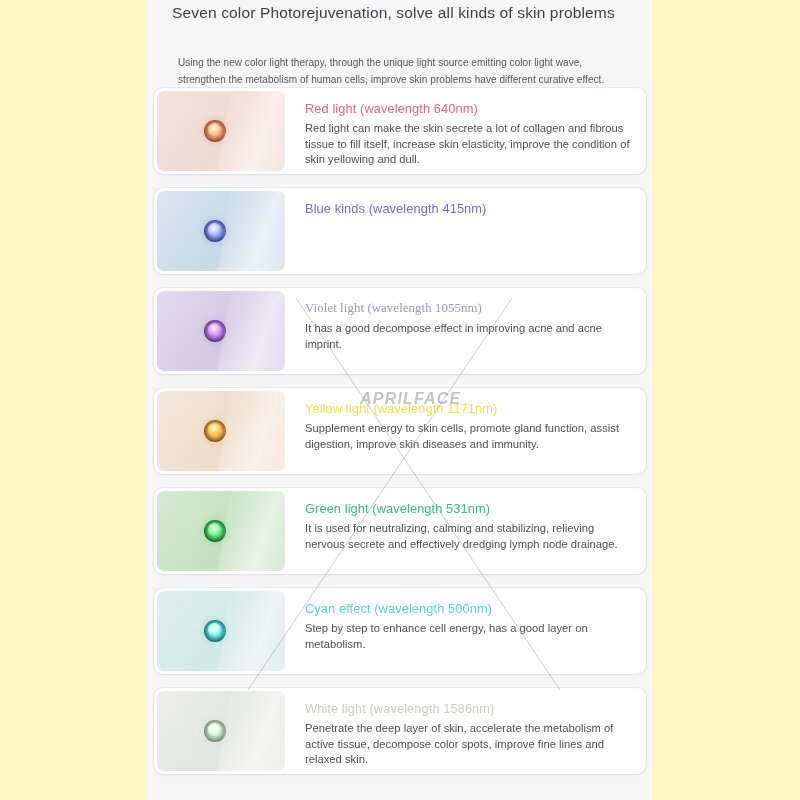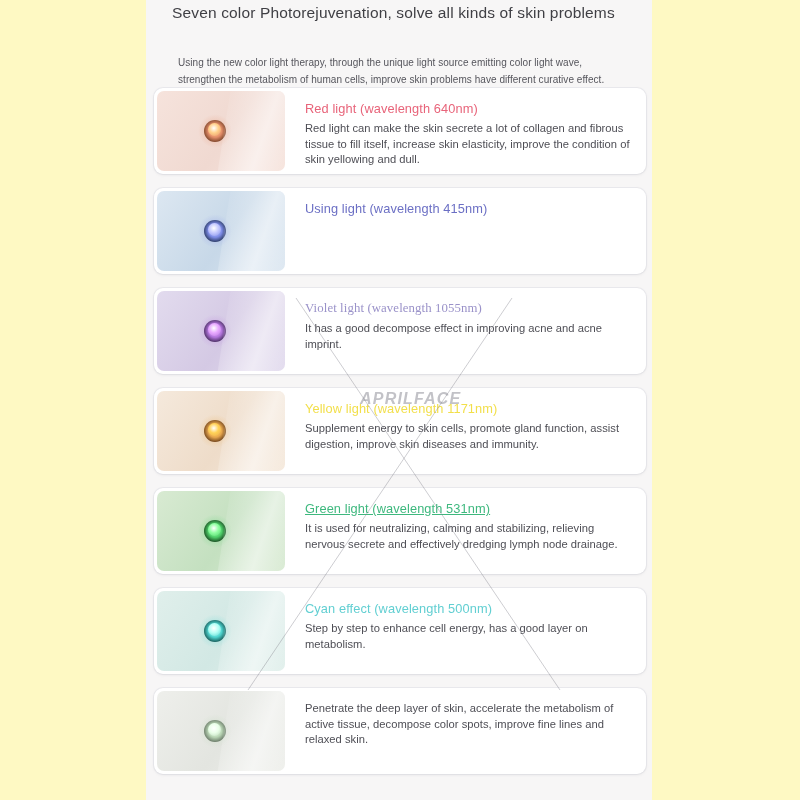--- a/index.html
+++ b/index.html
@@ -210,21 +210,21 @@
         </div>
         <div class="card">
           <div class="panel" style="background: linear-gradient(125deg, rgb(220, 231, 241) 0%, rgb(199, 216, 232) 55%, rgb(220, 231, 241) 100%);">
             <div class="led-wrap">
               <div class="led-glow" style="background: radial-gradient(circle, rgb(127, 141, 232) 0%, rgba(255, 255, 255, 0) 70%);"></div>
               <div class="led-ring" style="background: radial-gradient(circle at 50% 48%, rgb(197, 201, 255) 0%, rgb(127, 141, 232) 42%, rgb(31, 47, 82) 78%, rgb(31, 47, 82) 100%);"></div>
               <div class="led-core" style="background: radial-gradient(circle at 45% 40%, rgb(255, 255, 255) 0%, rgb(197, 201, 255) 45%, rgb(127, 141, 232) 100%);"></div>
             </div>
           </div>
           <div class="card-text">
-            <div class="card-title" style="color: rgb(107, 111, 196);">Using light (wavelength 415nm)</div>
+            <div class="card-title" style="color: rgb(107, 111, 196);">Blue kinds (wavelength 415nm)</div>
           </div>
         </div>
         <div class="card">
           <div class="panel" style="background: linear-gradient(125deg, rgb(226, 219, 238) 0%, rgb(212, 201, 228) 55%, rgb(226, 219, 238) 100%);">
             <div class="led-wrap">
               <div class="led-glow" style="background: radial-gradient(circle, rgb(180, 118, 221) 0%, rgba(255, 255, 255, 0) 70%);"></div>
               <div class="led-ring" style="background: radial-gradient(circle at 50% 48%, rgb(232, 168, 255) 0%, rgb(180, 118, 221) 42%, rgb(58, 36, 80) 78%, rgb(58, 36, 80) 100%);"></div>
               <div class="led-core" style="background: radial-gradient(circle at 45% 40%, rgb(255, 255, 255) 0%, rgb(232, 168, 255) 45%, rgb(180, 118, 221) 100%);"></div>
             </div>
           </div>
@@ -248,21 +248,21 @@
         </div>
         <div class="card">
           <div class="panel" style="background: linear-gradient(125deg, rgb(216, 234, 210) 0%, rgb(196, 224, 192) 55%, rgb(216, 234, 210) 100%);">
             <div class="led-wrap">
               <div class="led-glow" style="background: radial-gradient(circle, rgb(79, 208, 106) 0%, rgba(255, 255, 255, 0) 70%);"></div>
               <div class="led-ring" style="background: radial-gradient(circle at 50% 48%, rgb(142, 255, 160) 0%, rgb(79, 208, 106) 42%, rgb(18, 58, 24) 78%, rgb(18, 58, 24) 100%);"></div>
               <div class="led-core" style="background: radial-gradient(circle at 45% 40%, rgb(255, 255, 255) 0%, rgb(142, 255, 160) 45%, rgb(79, 208, 106) 100%);"></div>
             </div>
           </div>
           <div class="card-text">
-            <div class="card-title" style="color: rgb(62, 184, 126); text-decoration: underline;">Green light (wavelength 531nm)</div>
+            <div class="card-title" style="color: rgb(62, 184, 126);">Green light (wavelength 531nm)</div>
             <div class="card-desc">It is used for neutralizing, calming and stabilizing, relieving nervous secrete and effectively dredging lymph node drainage.</div>
           </div>
         </div>
         <div class="card">
           <div class="panel" style="background: linear-gradient(125deg, rgb(224, 239, 235) 0%, rgb(210, 232, 228) 55%, rgb(224, 239, 235) 100%);">
             <div class="led-wrap">
               <div class="led-glow" style="background: radial-gradient(circle, rgb(79, 212, 207) 0%, rgba(255, 255, 255, 0) 70%);"></div>
               <div class="led-ring" style="background: radial-gradient(circle at 50% 48%, rgb(182, 255, 245) 0%, rgb(79, 212, 207) 42%, rgb(15, 74, 72) 78%, rgb(15, 74, 72) 100%);"></div>
               <div class="led-core" style="background: radial-gradient(circle at 45% 40%, rgb(255, 255, 255) 0%, rgb(182, 255, 245) 45%, rgb(79, 212, 207) 100%);"></div>
             </div>
@@ -274,20 +274,21 @@
         </div>
         <div class="card">
           <div class="panel" style="background: linear-gradient(125deg, rgb(238, 239, 235) 0%, rgb(227, 229, 224) 55%, rgb(238, 239, 235) 100%);">
             <div class="led-wrap">
               <div class="led-glow" style="background: radial-gradient(circle, rgb(185, 214, 181) 0%, rgba(255, 255, 255, 0) 70%);"></div>
               <div class="led-ring" style="background: radial-gradient(circle at 50% 48%, rgb(234, 255, 233) 0%, rgb(185, 214, 181) 42%, rgb(94, 107, 92) 78%, rgb(94, 107, 92) 100%);"></div>
               <div class="led-core" style="background: radial-gradient(circle at 45% 40%, rgb(255, 255, 255) 0%, rgb(234, 255, 233) 45%, rgb(185, 214, 181) 100%);"></div>
             </div>
           </div>
           <div class="card-text">
+            <div class="card-title" style="color: rgb(201, 205, 200);">White light (wavelength 1586nm)</div>
             <div class="card-desc">Penetrate the deep layer of skin, accelerate the metabolism of active tissue, decompose color spots, improve fine lines and relaxed skin.</div>
           </div>
         </div>
       </div>
 
   </div>
 
   <svg id="watermark" viewBox="0 0 800 800" xmlns="http://www.w3.org/2000/svg">
     <line x1="296" y1="298" x2="560" y2="690" stroke="rgba(130,130,140,0.40)" stroke-width="1"></line>
     <line x1="512" y1="298" x2="248" y2="690" stroke="rgba(130,130,140,0.40)" stroke-width="1"></line>

